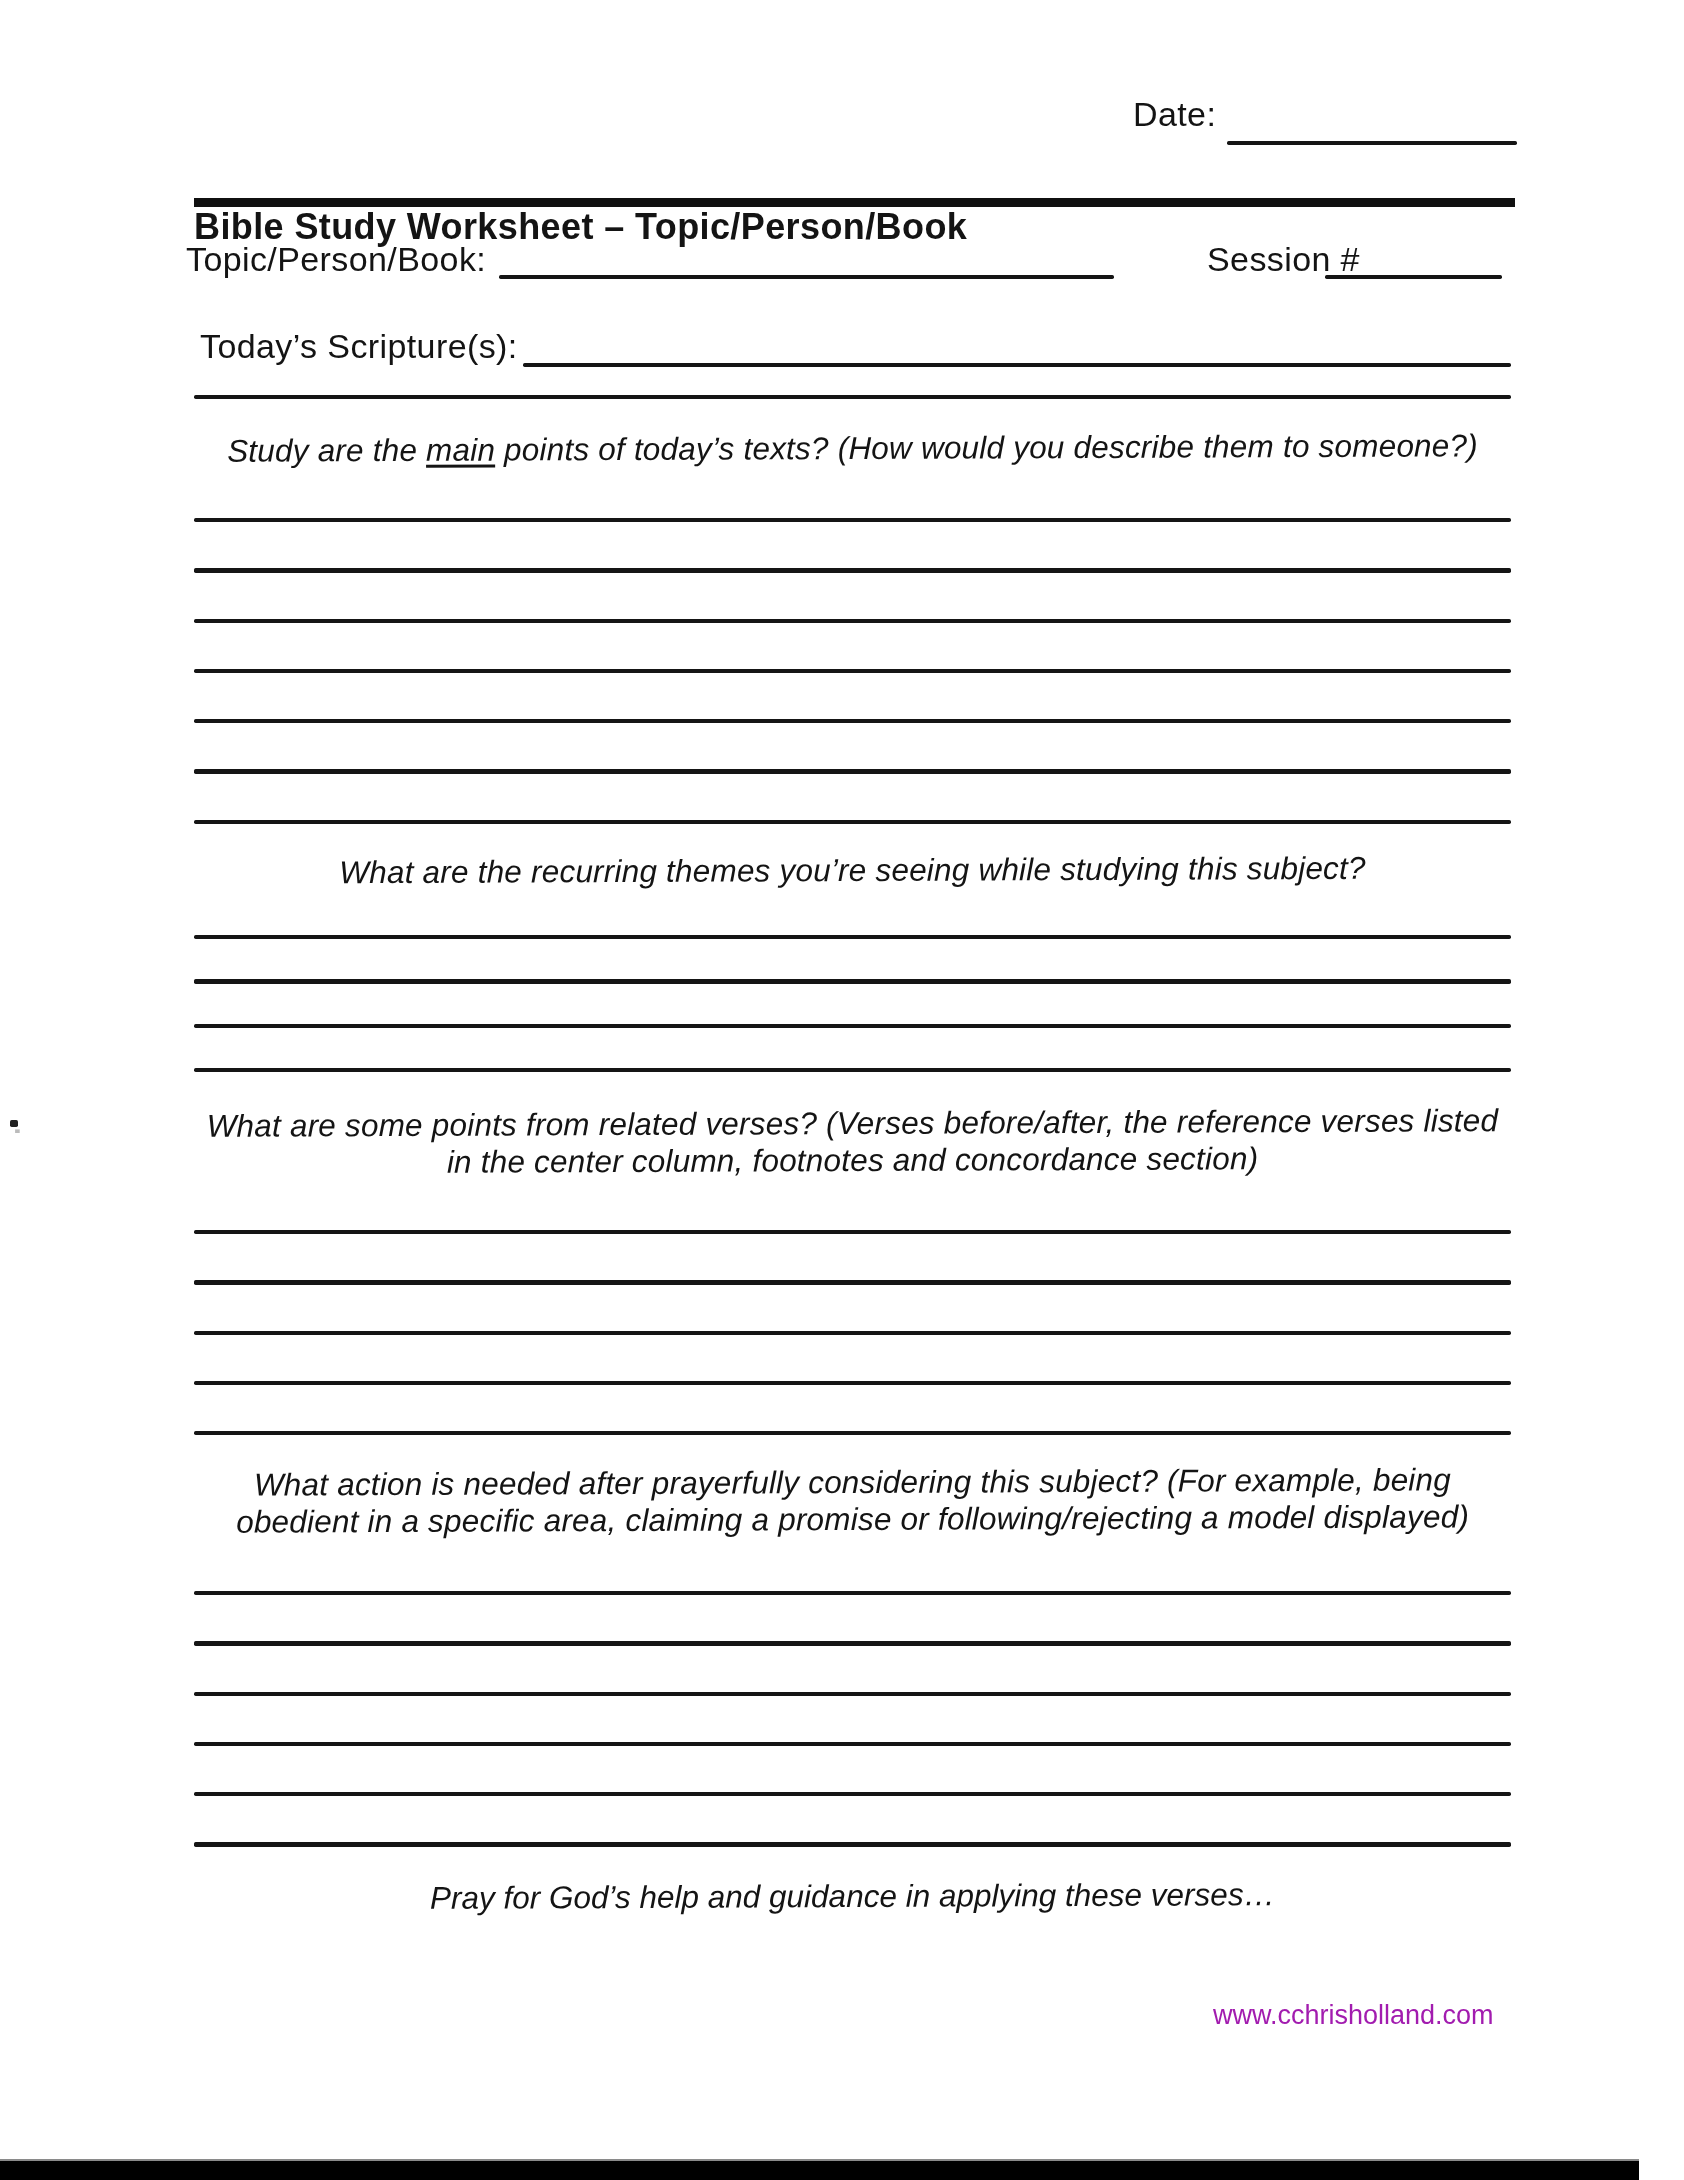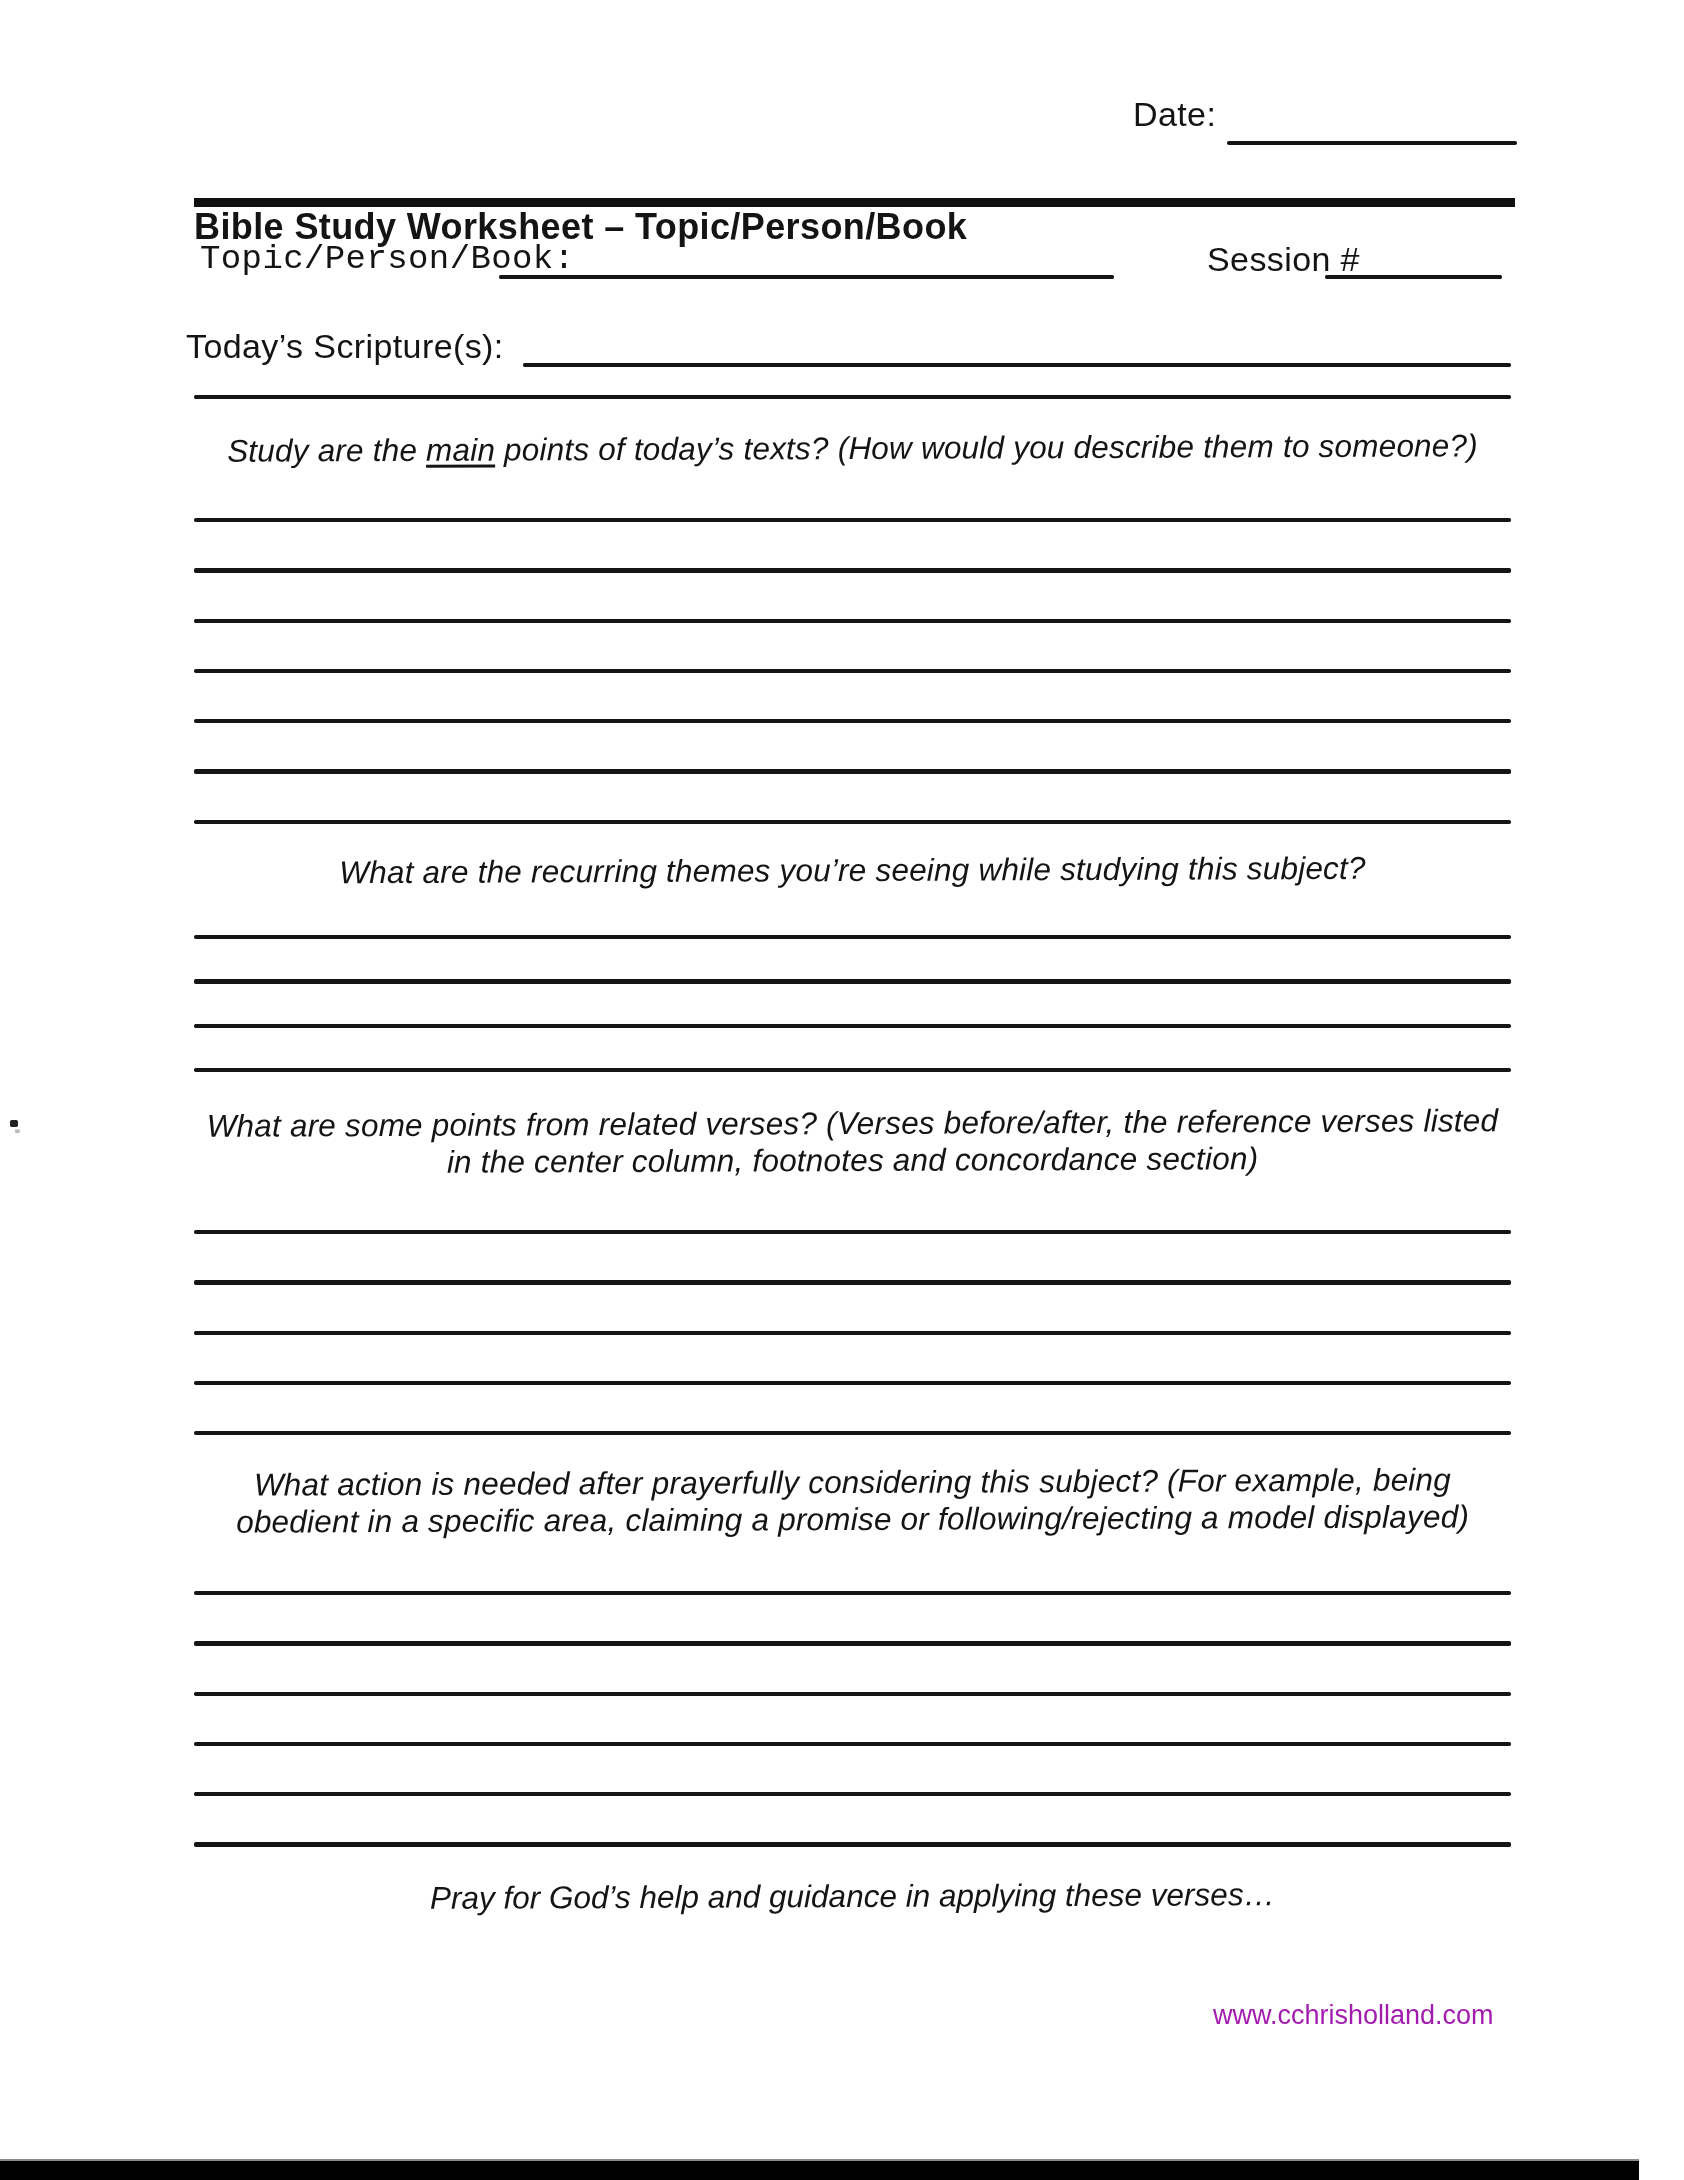--- a/index.html
+++ b/index.html
@@ -123,26 +123,26 @@
 <body>
 
 <div class="sheet">
 
   <span class="label" style="left:1133px; top:94px;">Date:</span>
   <div class="fline" style="left:1227px; top:141px; width:290px;"></div>
 
   <div class="title">Bible Study Worksheet – Topic/Person/Book</div>
   <div class="title-rule"></div>
 
-  <span class="label" style="left:200px; top:239px;font-family:Liberation Mono, monospace;">Topic/Person/Book:</span>
+  <span class="label" style="left:186px; top:239px;">Topic/Person/Book:</span>
   <div class="fline" style="left:499px; top:275px; width:615px;"></div>
   <span class="label" style="left:1163px; top:239px;margin-left:44px;">Session #</span>
   <div class="fline" style="left:1325px; top:275px; width:177px;"></div>
 
-  <span class="label" style="left:186px; top:326px;">Today’s Scripture(s):</span>
+  <span class="label" style="left:200px; top:326px;">Today’s Scripture(s):</span>
   <div class="fline" style="left:523px; top:363px; width:988px;"></div>
 
   <div class="fline" style="left:194px; top:395px; width:1317px;"></div>
 
   <div class="question" style="top:430px;">
     <span>Study are the </span><span class="emph">main</span><span> points of today’s texts? (How would you describe them to someone?)</span>
   </div>
   <div class="answer-lines" style="top:518px; --pitch:46px;">
     <div class="blank-line"></div>
     <div class="blank-line"></div>

